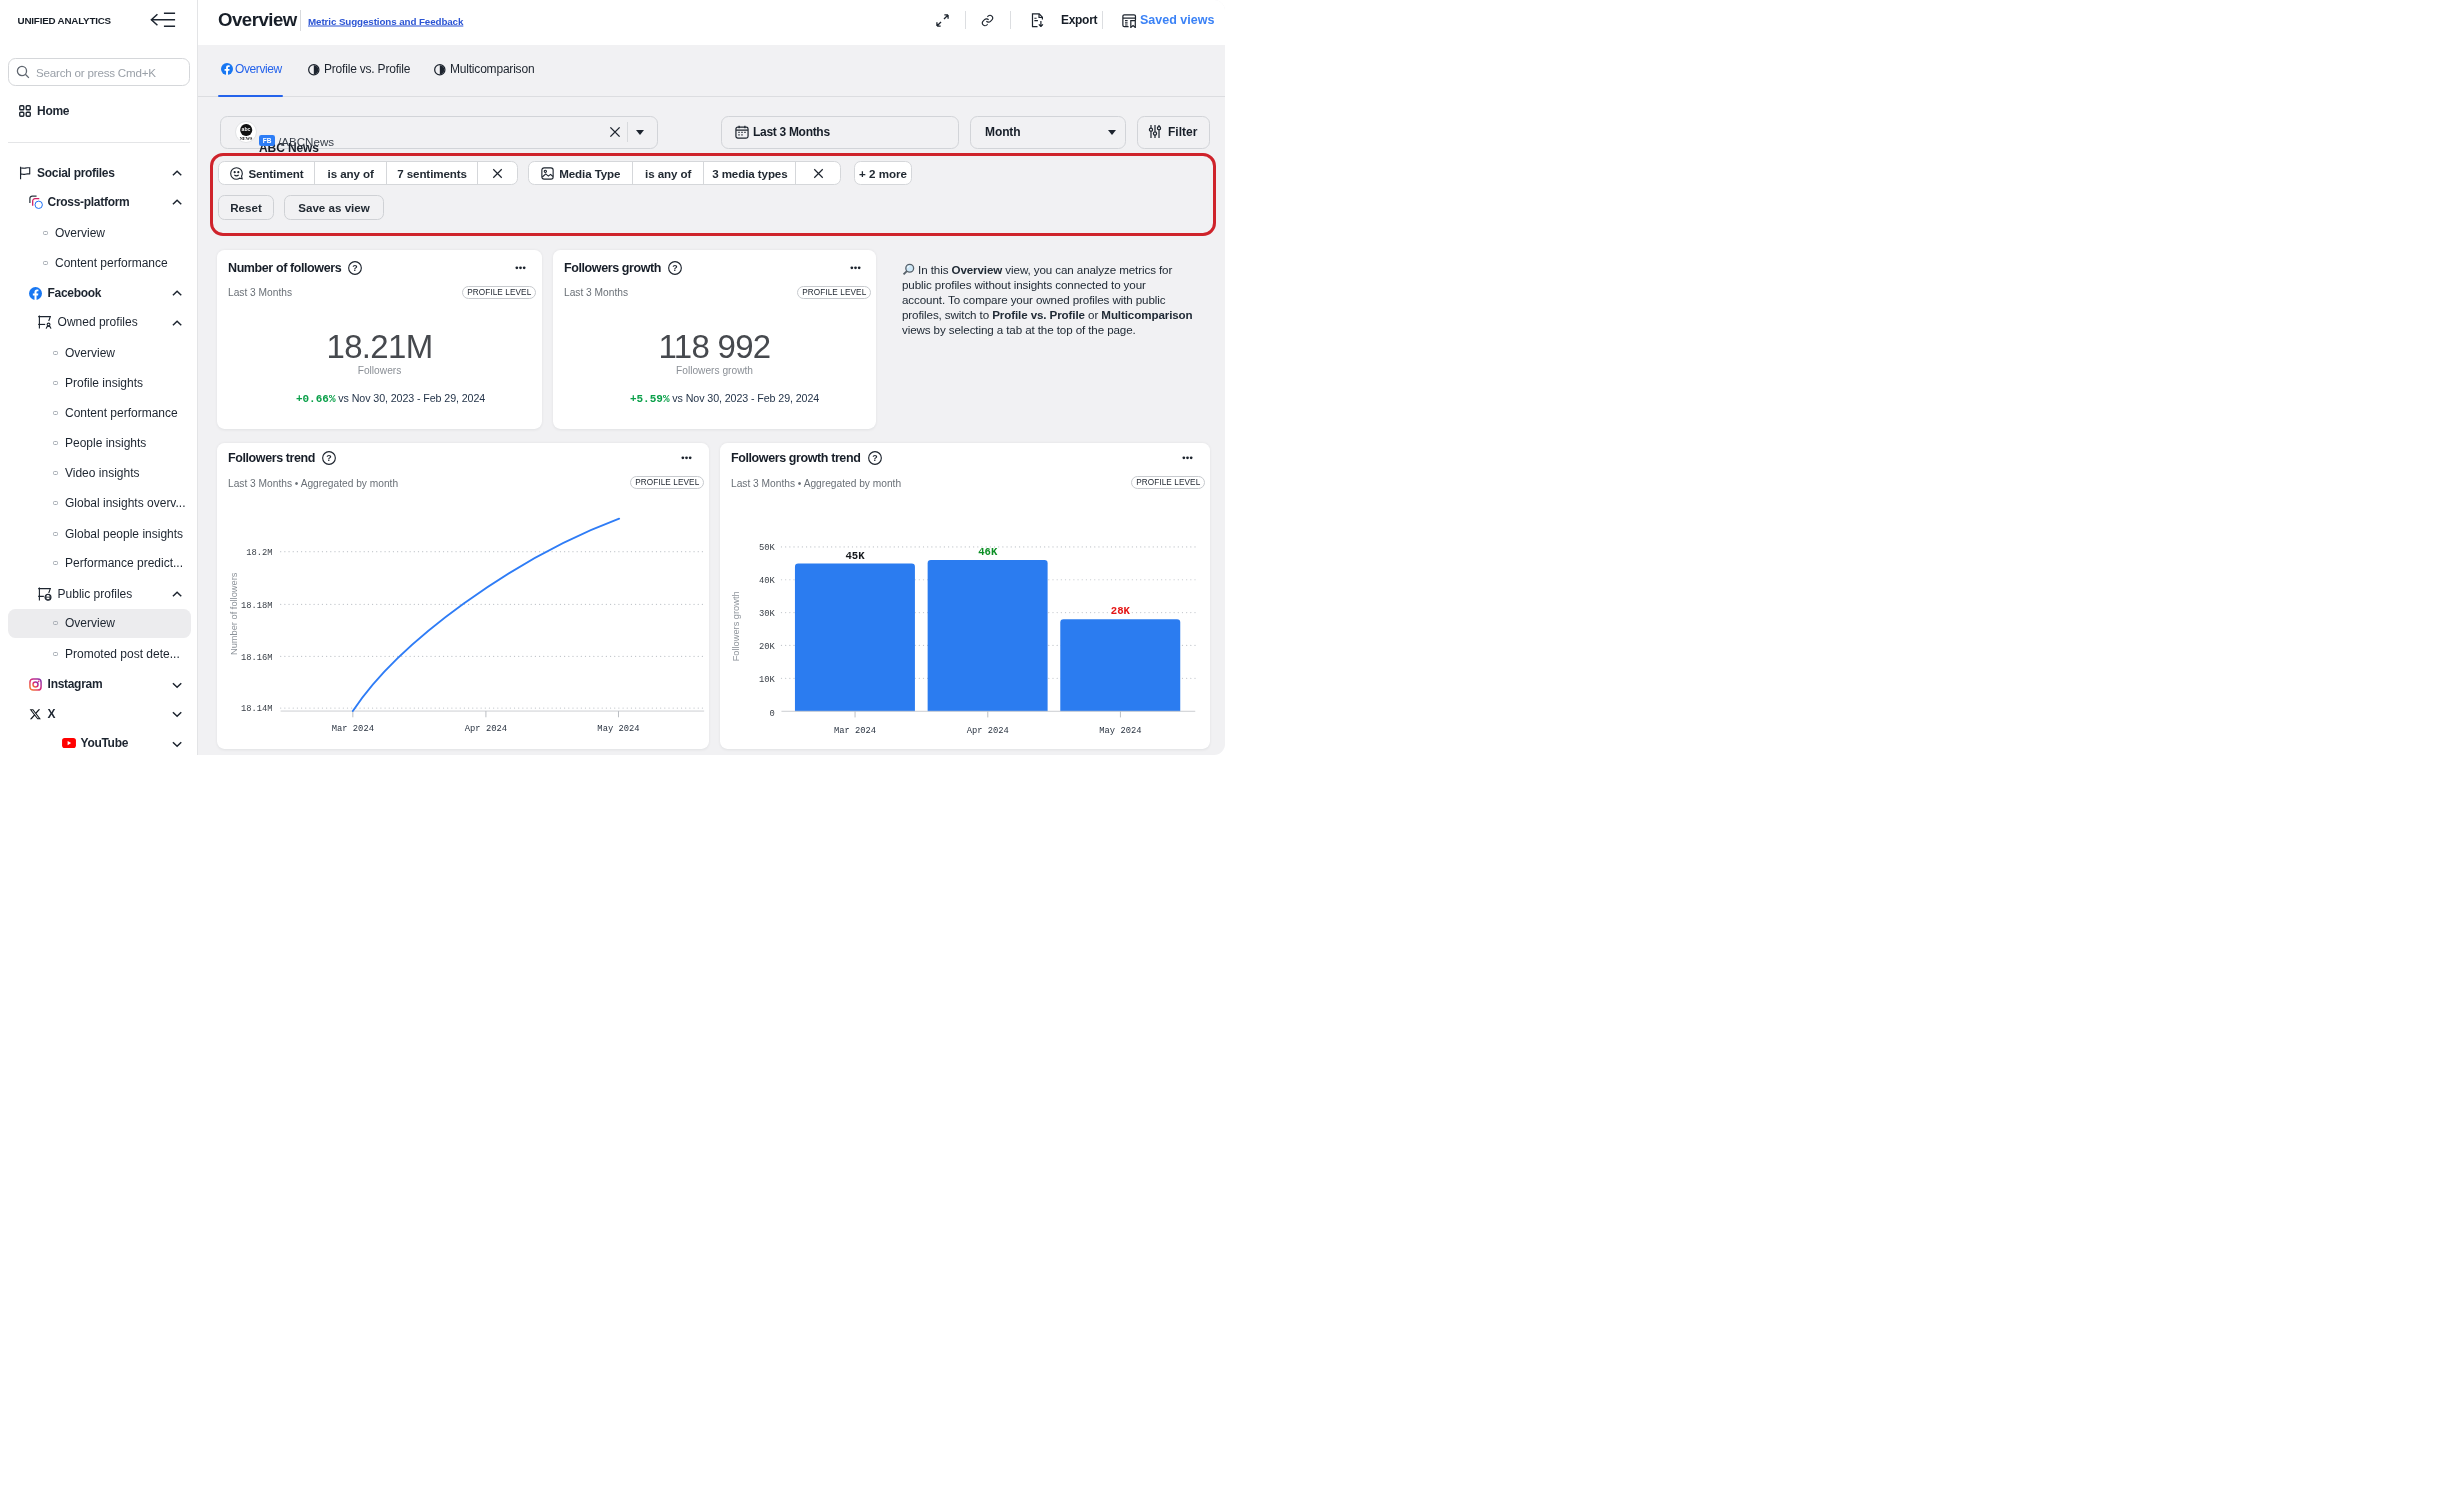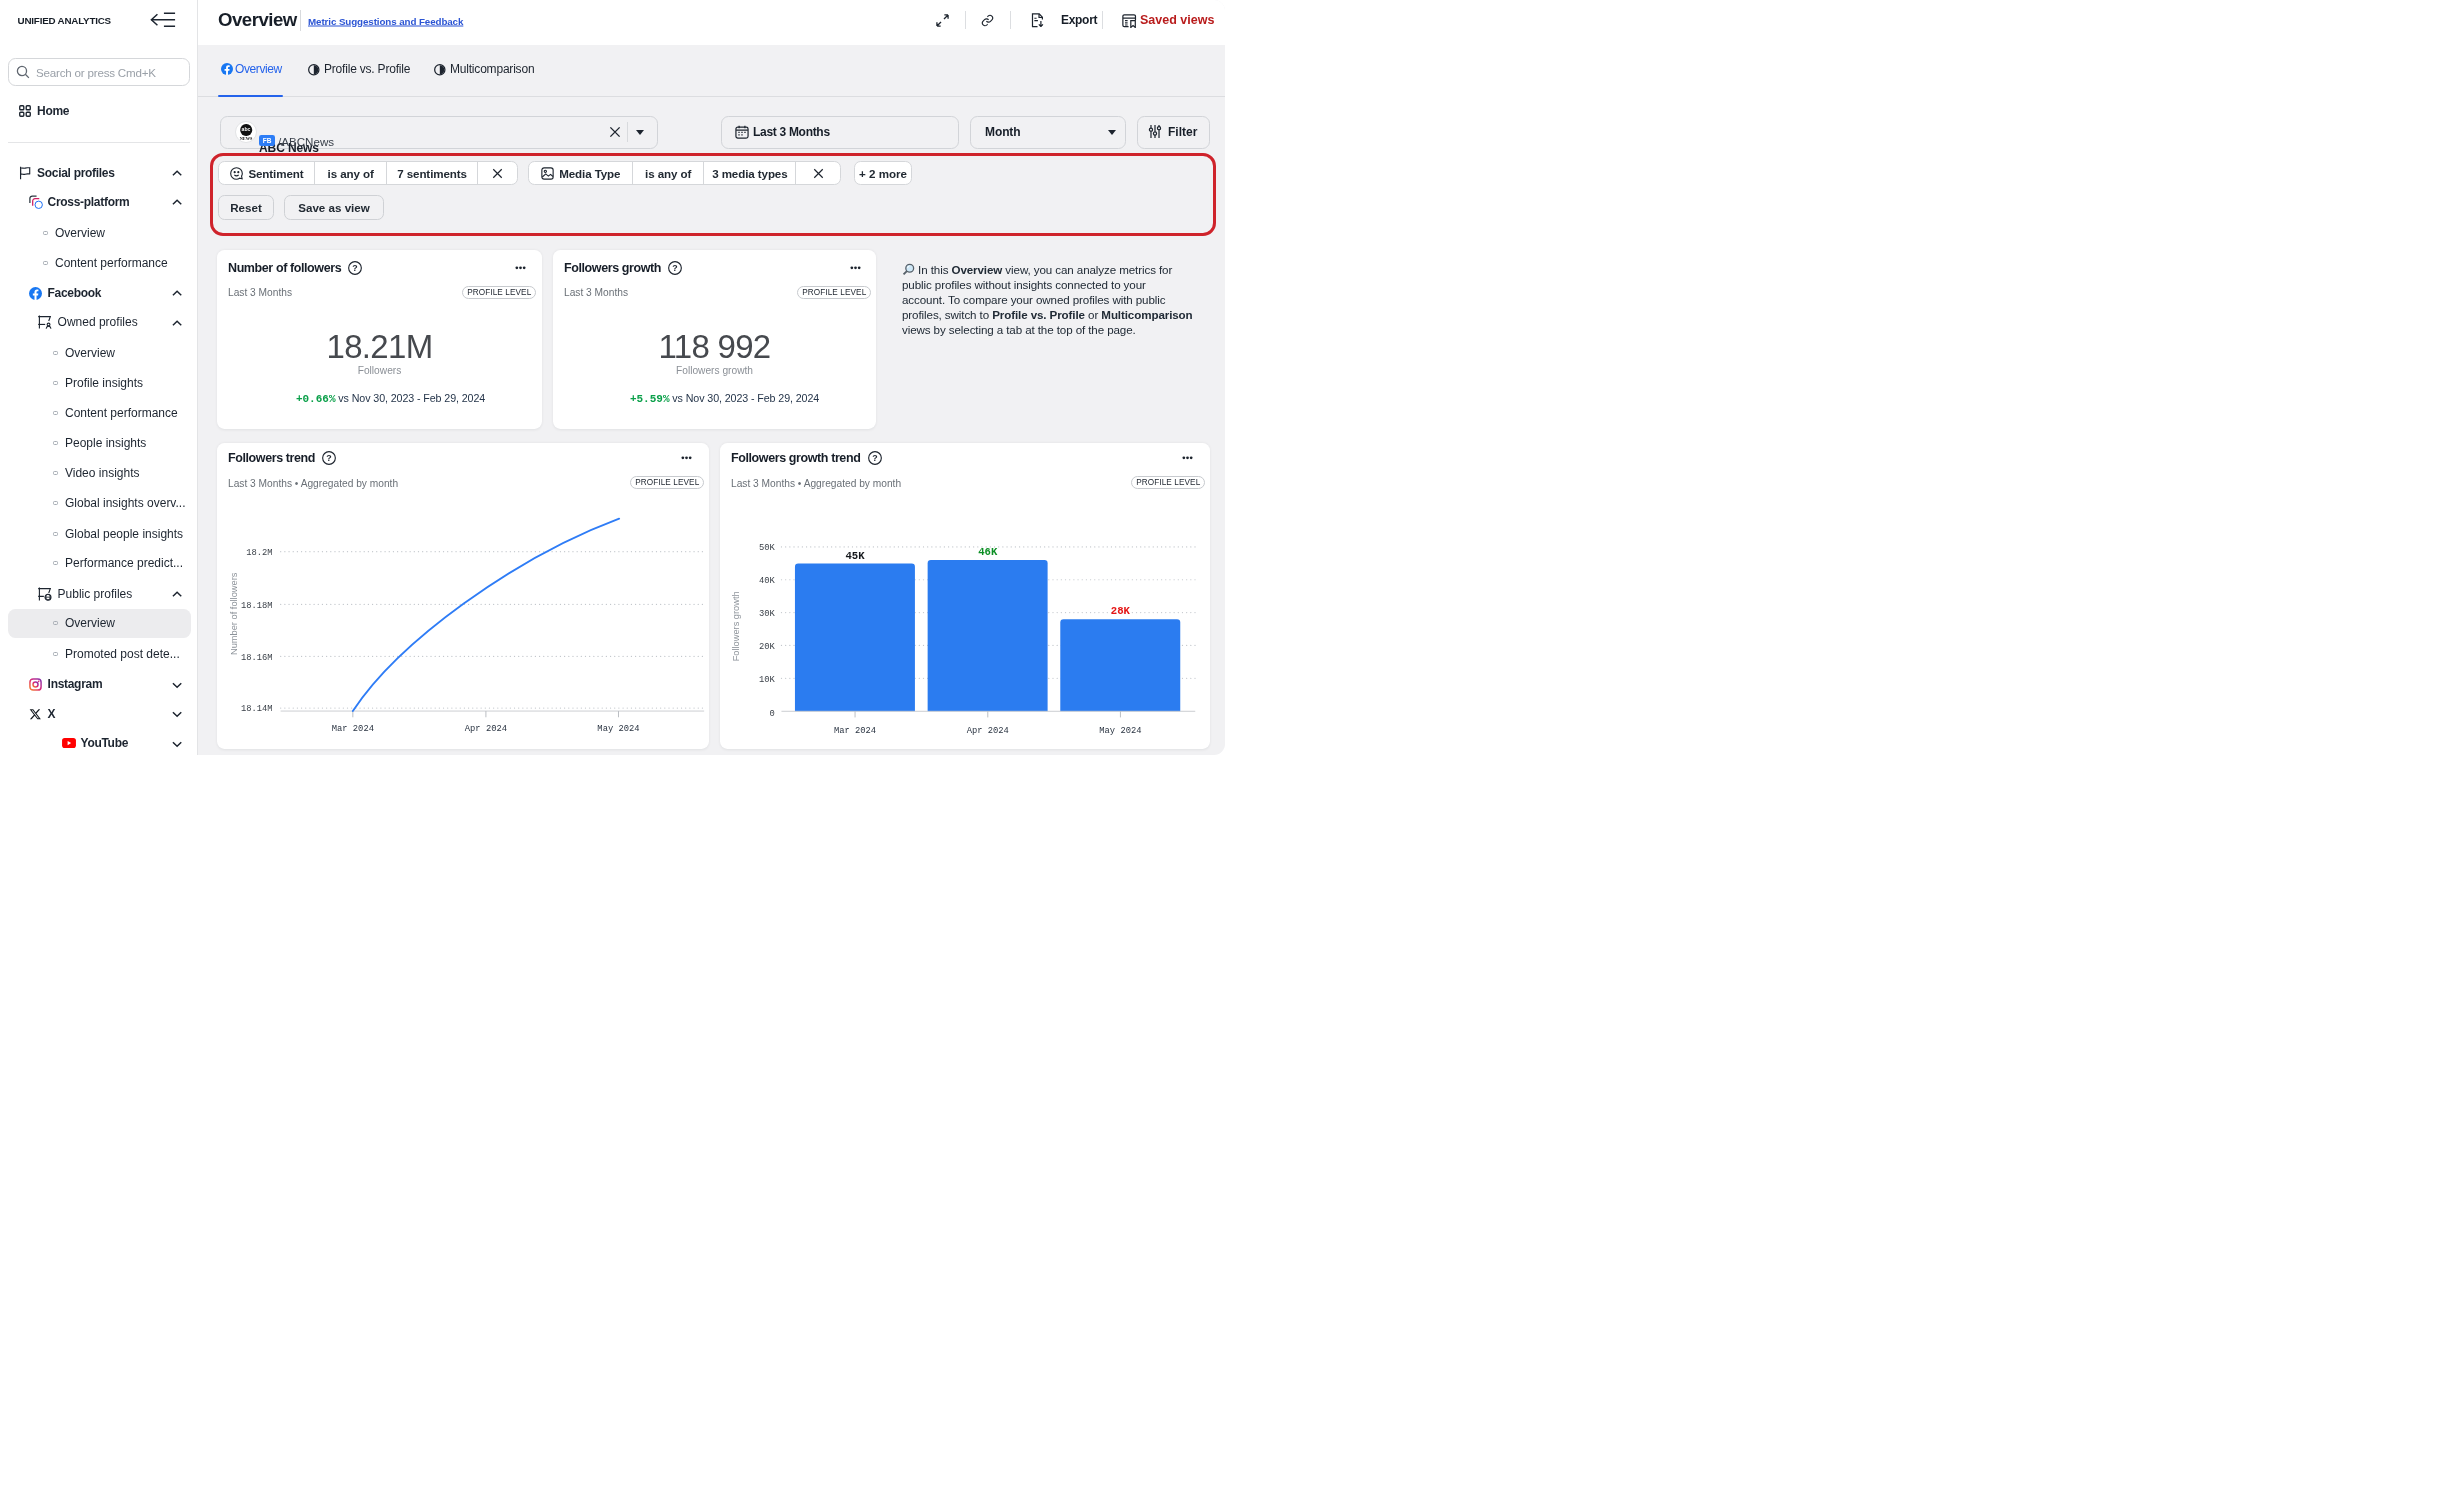--- a/index.html
+++ b/index.html
@@ -194,21 +194,21 @@
       <path d="M10.6 8.6 V14.2 M10.6 14.4 L8.4 12.2 M10.6 14.4 L12.8 12.2"></path>
     </svg>
 <div class="abs" style="left:1046px;top:20.4px;transform:translateY(-50%);font-weight:bold;font-size:12px;letter-spacing:-0.3px;color:#171e28;margin-left:15px;">Export</div>
 <div class="abs" style="left:1102px;top:10.7px;width:0.9px;height:18.6px;background:#dcdee1;"></div>
 <svg class="abs" style="left:1122px;top:13.5px;" width="15" height="14" viewBox="0 0 16 15" fill="none" stroke="#1d242e" stroke-width="1.3">
       <path d="M14.4 6.5 V2.4 a1.5 1.5 0 0 0-1.5-1.5 H2.4 A1.5 1.5 0 0 0 0.9 2.4 V12 a1.5 1.5 0 0 0 1.5 1.5 H7"></path>
       <path d="M1 4.4 H14.4"></path>
       <path d="M3.2 7 H6 M3.2 9.4 H6 M3.2 11.8 H6"></path>
       <path d="M9.4 7.2 H14.2 V14.4 L11.8 12.4 L9.4 14.4 Z"></path>
     </svg>
-<div class="abs" style="left:1140px;top:20.4px;transform:translateY(-50%);font-weight:bold;font-size:12.5px;letter-spacing:0px;color:#b91c1c;">Saved views</div>
+<div class="abs" style="left:1140px;top:20.4px;transform:translateY(-50%);font-weight:bold;font-size:12.5px;letter-spacing:0px;color:#3b82f6;">Saved views</div>
 
 <svg class="abs" style="left:221px;top:63px;" width="12" height="12" viewBox="0 0 24 24">
       <circle cx="12" cy="12" r="12" fill="#1877F2"></circle>
       <path d="M16.7 15.5 l0.53-3.47 h-3.33 V9.78 c0-0.95 0.47-1.88 1.96-1.88 h1.51 V4.96 s-1.37-0.23-2.68-0.23 c-2.74 0-4.53 1.66-4.53 4.66 v2.64 H7.11 v3.47 h3.05 V24 a12 12 0 0 0 3.75 0 V15.5 z" fill="#fff"></path>
     </svg>
 <div class="abs" style="left:235px;top:69px;transform:translateY(-50%);font-size:12px;color:#2563eb;letter-spacing:-0.4px;">Overview</div>
 <div class="abs" style="left:218px;top:95px;width:65px;height:2.4px;background:#2563eb;border-radius:1.9px;"></div>
 
 <svg class="abs" style="left:308px;top:64px;" width="11.6" height="11.6" viewBox="0 0 14 14">
       <circle cx="7" cy="7" r="6.2" fill="none" stroke="#1d242e" stroke-width="1.5"></circle>

